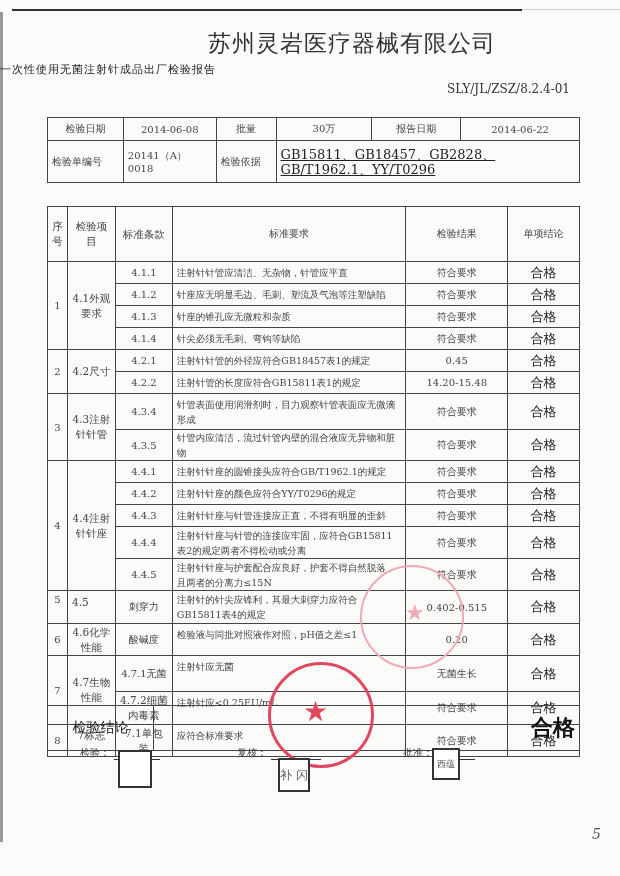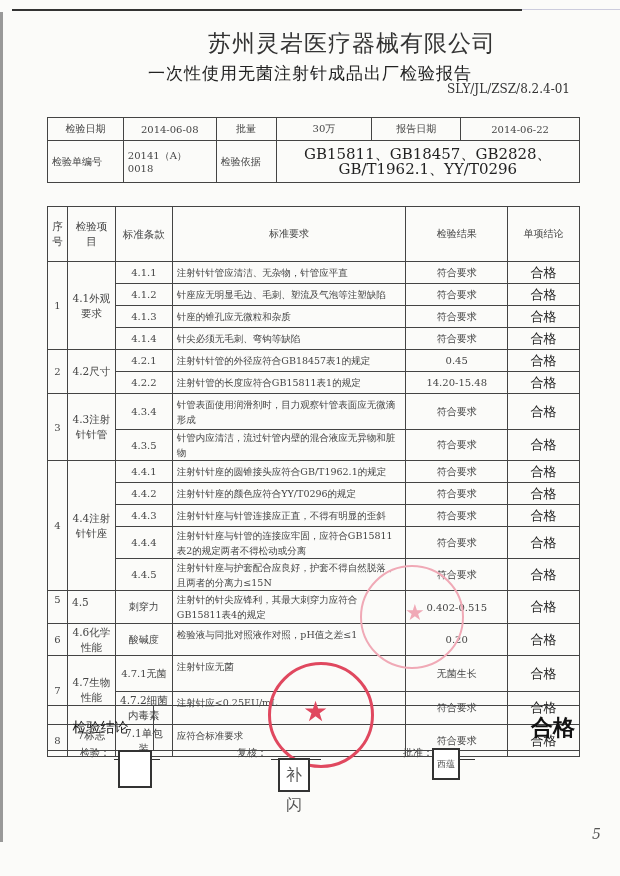--- a/index.html
+++ b/index.html
@@ -6,46 +6,46 @@
   body {
     width:620px; height:876px; position:relative; overflow:hidden;
     background:#fbfbf9;
     font-family:"DejaVu Serif","Liberation Serif",serif;
     color:#2a2a2a;
   }
   .topbar { position:absolute; left:12px; top:9px; width:510px; height:2px; background:#333; }
   .topbar2 { position:absolute; left:522px; top:9px; width:98px; height:1px; background:#ccd; }
   .leftedge { position:absolute; left:0; top:12px; width:3px; height:830px; background:#999; }
   .company { position:absolute; left:0; width:496px; top:28px; text-align:right; font-size:23px; letter-spacing:1px; color:#333; }
-  .title { position:absolute; left:0; width:620px; top:62px; text-align:center; font-size:17px; letter-spacing:1px; color:#222; }
+  .title { position:absolute; left:0; width:620px; top:62px; text-align:left; font-size:11px; letter-spacing:1px; color:#222; }
   .docno { position:absolute; right:50px; top:82px; font-size:12px; color:#333; }
 
   table { border-collapse:collapse; position:absolute; }
   td { border:1px solid #444; padding:0 4px; font-size:10px; color:#444; vertical-align:middle; }
   .hdr { left:47px; top:117px; width:533px; }
   .hdr td { text-align:center; height:22px; }
   .hdr .left { text-align:left; }
   .hdr .big { font-size:11.5px; color:#222; }
-  .hdr .std { text-align:center; font-size:15px; color:#222; line-height:15px; }
+  .hdr .std { text-align:left; font-size:13px; color:#222; line-height:15px;text-decoration:underline; }
 
   .main { left:47px; top:206px; width:533px; }
   .main td { height:21px; }
   .c { text-align:center; }
   .req { text-align:left; font-size:9.5px; line-height:15px; }
   .con { text-align:center; font-size:13px; color:#222; font-family:"DejaVu Sans",sans-serif; }
   .item { text-align:center; font-size:10.5px; line-height:15px; }
 
   .concl { left:47px; top:705px; width:533px; }
   .concl td { height:44px; }
   .concl .lbl { width:97px; font-size:14px; font-family:"DejaVu Sans",sans-serif; color:#222; text-align:center; }
   .concl .val { text-align:right; font-size:22px; font-weight:bold; font-family:"DejaVu Sans",sans-serif; color:#111; padding-right:4px; border-left:1px solid #444; }
 
   .sig { position:absolute; top:746px; font-size:10px; color:#444; font-family:"DejaVu Sans",sans-serif; }
   .sigline { display:inline-block; border-bottom:1px solid #333; height:12px; vertical-align:bottom; margin-left:4px; }
-  .seal { position:absolute; border:2px solid #333; background:#fff; font-size:16px; color:#555; text-align:center; }
+  .seal { position:absolute; border:2px solid #333; background:#fff; font-size:12px; color:#555; text-align:center; }
   .stamp-red { position:absolute; border-radius:50%; border:3px solid #e0485f; }
   .stamp-faint { position:absolute; border-radius:50%; border:2px solid #f0a9b6; }
   .star { position:absolute; color:#e0485f; font-size:28px; }
   .star2 { position:absolute; color:#f0a9b6; font-size:22px; }
   .pagemark { position:absolute; left:592px; top:826px; font-size:14px; color:#555; font-style:italic; }
 </style>
 </head>
 <body>
 
 <div class="leftedge"></div>

